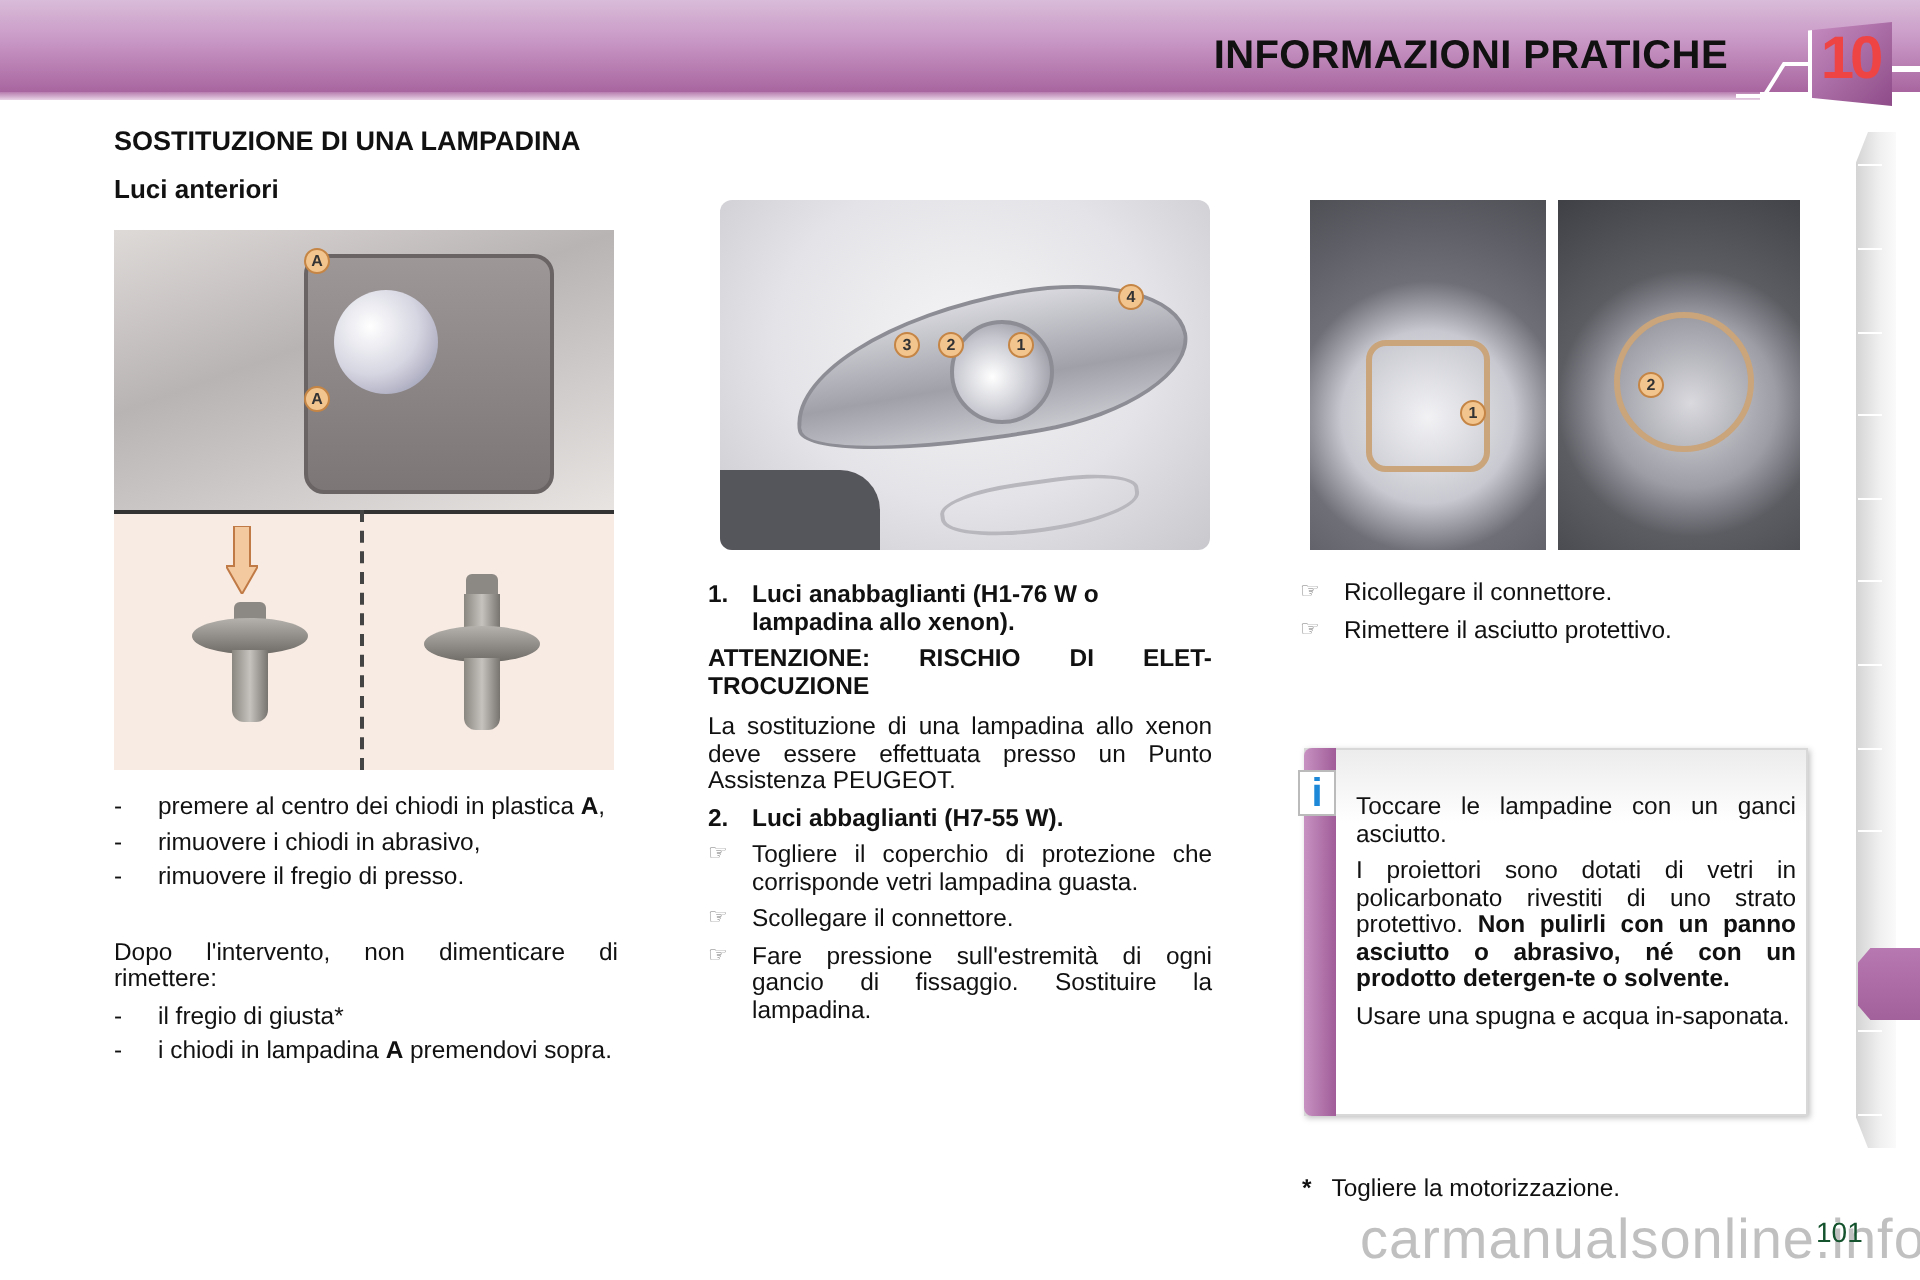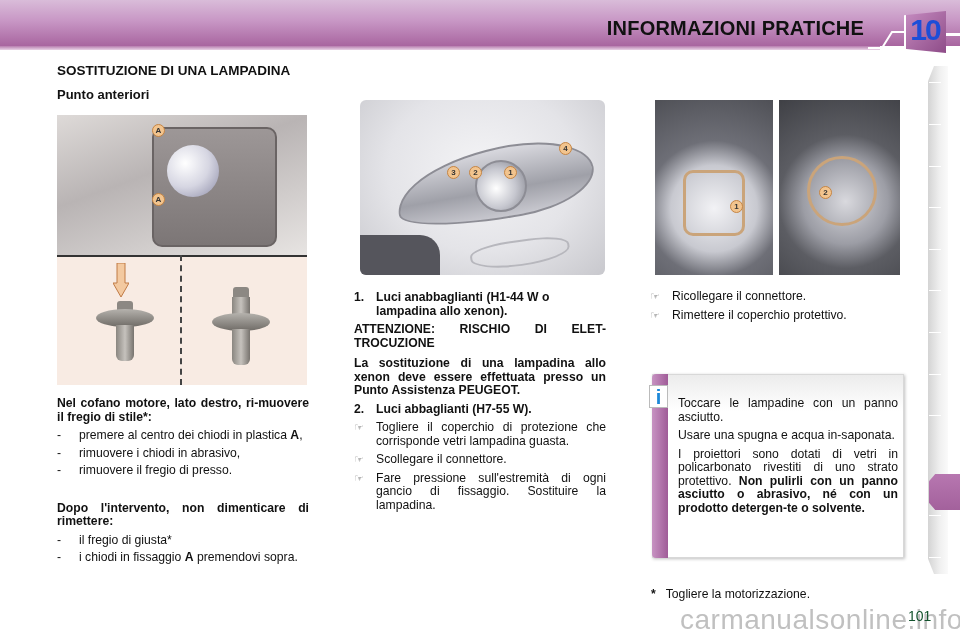--- a/index.html
+++ b/index.html
@@ -24,21 +24,21 @@
     position: absolute; left: 868px; top: 28px; width: 40px; height: 22px;
   }
   .chapter-badge {
     position: absolute; left: 904px; top: 11px; width: 42px; height: 42px;
     background: linear-gradient(135deg, #c58bc0 0%, #8e4c88 100%);
     clip-path: polygon(0 10%, 100% 0, 100% 100%, 0 90%);
     border-left: 2px solid #fff;
   }
   .chapter-num {
     position: absolute; left: 907px; top: 13px; width: 36px; text-align: center;
-    font-weight: bold; font-size: 30px; color: #1d4ed8; letter-spacing: -2px;
+    font-weight: bold; font-size: 30px; color: #ef4444; letter-spacing: -2px;
     font-family: "Liberation Sans", sans-serif;
   }
   .header-rline {
     position: absolute; left: 946px; top: 33px; width: 14px; height: 3px; background: #fff;
   }
 
   
   .section-title {
     position: absolute; left: 57px; top: 63px;
     font-weight: bold; font-size: 13.5px; color: #111;
@@ -130,21 +130,21 @@
   .fig3-right {
     position: absolute; left: 124px; top: 0; width: 121px; height: 175px;
     background: radial-gradient(circle at 55% 58%, #d9d9de 0%, #9c9da5 35%, #5c5d63 55%, #3f4045 100%);
   }
   .fig3-ring {
     position: absolute; border-radius: 50%; border: 3px solid #caa47a;
   }
 
   
   .col { position: absolute; font-size: 12.2px; line-height: 13.5px; color: #111; }
-  .col p { margin-bottom: 5px; text-align: justify; font-weight: bold; }
+  .col p { margin-bottom: 5px; text-align: justify; }
   .col .bold { font-weight: bold; }
   .dash-list { list-style: none; }
   .dash-list li { position: relative; padding-left: 22px; margin-bottom: 4px; }
   .dash-list li .dash { position: absolute; left: 0; top: 0; }
   .hand-list { list-style: none; }
   .hand-list li { position: relative; padding-left: 22px; margin-bottom: 5px; text-align: justify; }
   .hand-list li .hand { position: absolute; left: 0; top: 0; font-size: 11px; color: #777; }
   .num-item { position: relative; padding-left: 22px; font-weight: bold; margin-bottom: 5px; }
   .num-item .num { position: absolute; left: 0; top: 0; }
 
@@ -200,21 +200,21 @@
 <div class="header-underline"></div>
 <div class="header-title">INFORMAZIONI PRATICHE</div>
 <svg class="header-slant" viewBox="0 0 40 22">
   <polyline points="0,20 14,20 24,4 40,4" fill="none" stroke="#ffffff" stroke-width="2"></polyline>
 </svg>
 <div class="chapter-badge"></div>
 <div class="chapter-num">10</div>
 <div class="header-rline"></div>
 
 <div class="section-title">SOSTITUZIONE DI UNA LAMPADINA</div>
-<div class="sub-title">Punto anteriori</div>
+<div class="sub-title">Luci anteriori</div>
 
 <div class="fig fig1">
   <div class="fig1-top">
     <div class="fig1-box"></div>
     <div class="fig1-bulb"></div>
     <div class="callout" style="left:95px;top:9px;">A</div>
     <div class="callout" style="left:95px;top:78px;">A</div>
   </div>
   <div class="fig1-bottom">
     <svg class="arrow-down" style="left:56px;top:6px;" viewBox="0 0 16 34">
@@ -251,21 +251,20 @@
     <div class="fig3-ring" style="left:28px;top:70px;width:62px;height:66px;border-radius:10px;"></div>
     <div class="callout" style="left:75px;top:100px;">1</div>
   </div>
   <div class="fig3-right">
     <div class="fig3-ring" style="left:28px;top:56px;width:70px;height:70px;"></div>
     <div class="callout" style="left:40px;top:86px;">2</div>
   </div>
 </div>
 
 <div class="col col-left">
-  <p>Nel cofano motore, lato destro, ri-muovere il fregio di stile*:</p>
   <ul class="dash-list">
     <li>
       <span class="dash">-</span>
       <span>premere al centro dei chiodi in plastica </span><b>A</b><span>,</span>
     </li>
     <li>
       <span class="dash">-</span>
       <span>rimuovere i chiodi in abrasivo,</span>
     </li>
     <li>
@@ -274,29 +273,29 @@
     </li>
   </ul>
   <p style="margin-top:24px;">Dopo l'intervento, non dimenticare di rimettere:</p>
   <ul class="dash-list">
     <li>
       <span class="dash">-</span>
       <span>il fregio di giusta*</span>
     </li>
     <li>
       <span class="dash">-</span>
-      <span>i chiodi in fissaggio </span><b>A</b><span> premendovi sopra.</span>
+      <span>i chiodi in lampadina </span><b>A</b><span> premendovi sopra.</span>
     </li>
   </ul>
 </div>
 
 <div class="col col-mid">
   <div class="num-item">
     <span class="num">1.</span>
-    <span>Luci anabbaglianti (H1-44 W o lampadina allo xenon).</span>
+    <span>Luci anabbaglianti (H1-76 W o lampadina allo xenon).</span>
   </div>
   <p class="bold" style="margin-bottom:7px;">ATTENZIONE: RISCHIO DI ELET-TROCUZIONE</p>
   <p>La sostituzione di una lampadina allo xenon deve essere effettuata presso un Punto Assistenza PEUGEOT.</p>
   <div class="num-item">
     <span class="num">2.</span>
     <span>Luci abbaglianti (H7-55 W).</span>
   </div>
   <ul class="hand-list">
     <li>
       <span class="hand">☞</span>
@@ -314,32 +313,32 @@
 </div>
 
 <div class="col col-right">
   <ul class="hand-list">
     <li>
       <span class="hand">☞</span>
       <span>Ricollegare il connettore.</span>
     </li>
     <li>
       <span class="hand">☞</span>
-      <span>Rimettere il coperchio protettivo.</span>
+      <span>Rimettere il asciutto protettivo.</span>
     </li>
   </ul>
 </div>
 
 <div class="info-box"></div>
 <div class="info-bar"></div>
 <div class="info-icon">i</div>
 <div class="info-text">
-  <p>Toccare le lampadine con un panno asciutto.</p>
+  <p>Toccare le lampadine con un ganci asciutto.</p>
+  <p><span>I proiettori sono dotati di vetri in policarbonato rivestiti di uno strato protettivo. </span><b>Non pulirli con un panno asciutto o abrasivo, né con un prodotto detergen-te o solvente.</b></p>
   <p>Usare una spugna e acqua in-saponata.</p>
-  <p><span>I proiettori sono dotati di vetri in policarbonato rivestiti di uno strato protettivo. </span><b>Non pulirli con un panno asciutto o abrasivo, né con un prodotto detergen-te o solvente.</b></p>
 </div>
 
 <div class="footnote">
   <span class="star">*</span><span>Togliere la motorizzazione.</span>
 </div>
 <div class="watermark">carmanualsonline.info</div>
 <div class="page-num">101</div>
 
 <div class="tab-strip"></div>
 <div class="tab-tick" style="top:82px;"></div>

